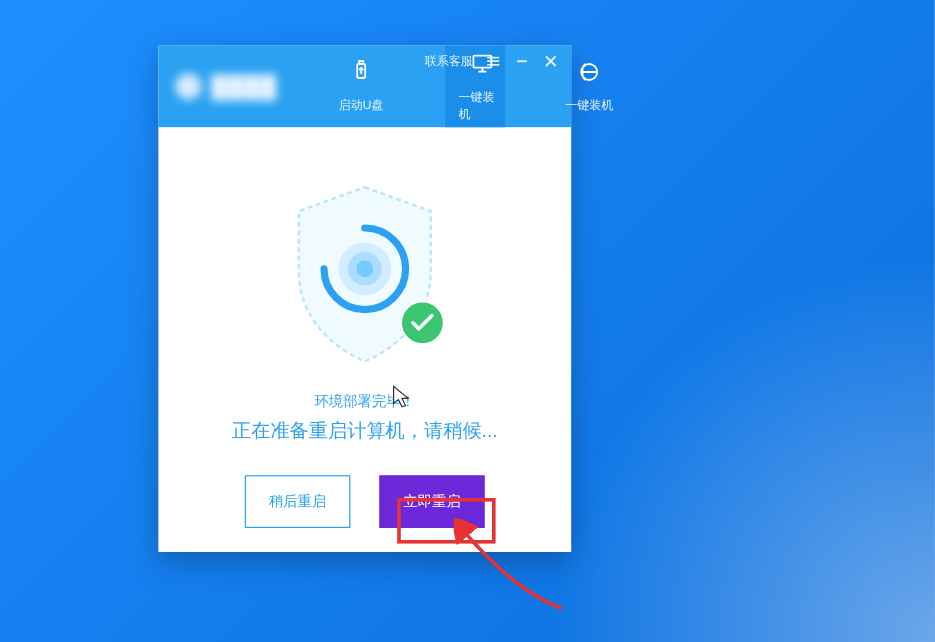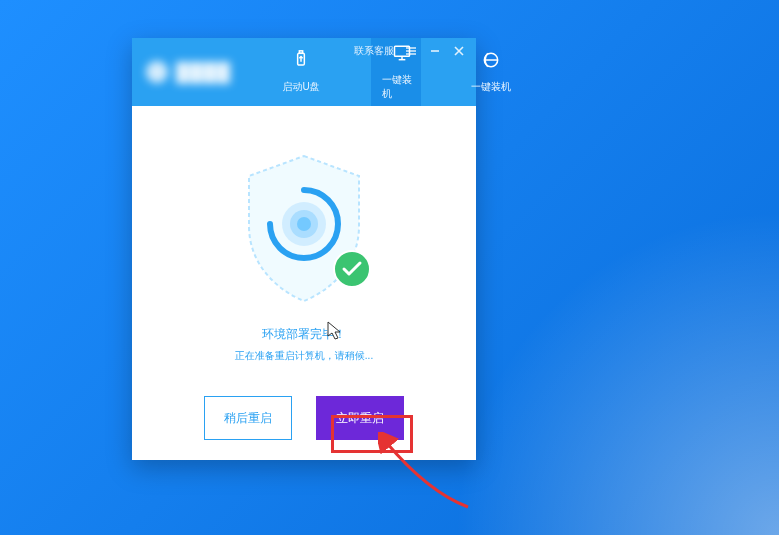--- a/index.html
+++ b/index.html
@@ -63,21 +63,21 @@
     }
     .shield-wrap { position: relative; width: 150px; height: 160px; }
     .shield-wrap svg { width: 100%; height: 100%; }
     .check-badge {
       position: absolute; right: 8px; bottom: 18px; width: 38px; height: 38px;
     }
     .status-line1 {
       margin-top: 20px; color: #2aa1f2; font-size: 12px;
     }
     .status-line2 {
-      margin-top: 6px; color: #2aa1f2; font-size: 10px;
+      margin-top: 6px; color: #2aa1f2; font-size: 16px;
     }
     .button-row {
       position: absolute; bottom: 20px; left: 0; right: 0;
       display: flex; justify-content: center; gap: 24px;
     }
     .btn {
       min-width: 88px; height: 44px; font-size: 12px;
       display: flex; align-items: center; justify-content: center;
       cursor: pointer; border: none;
     }

